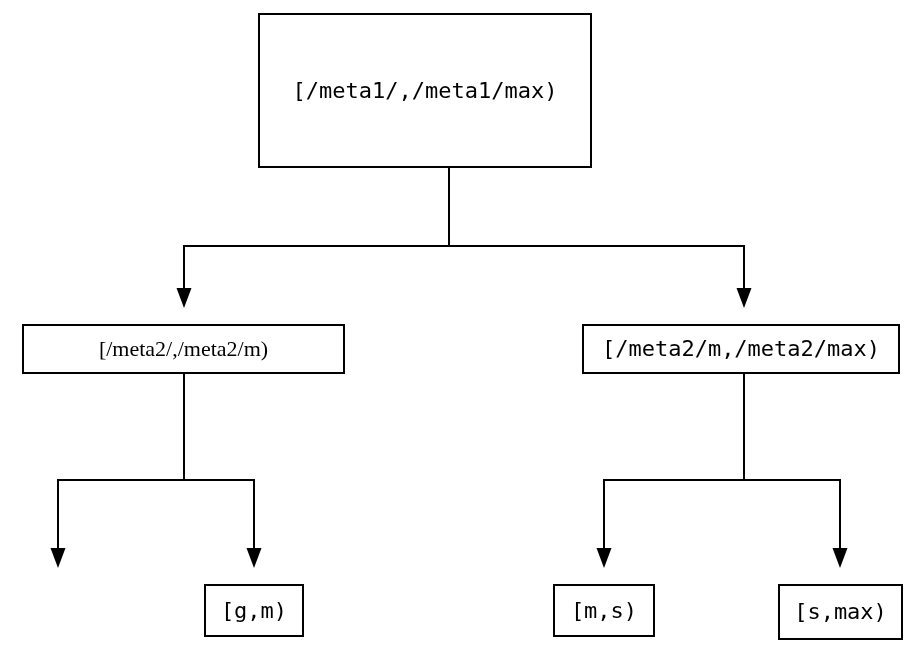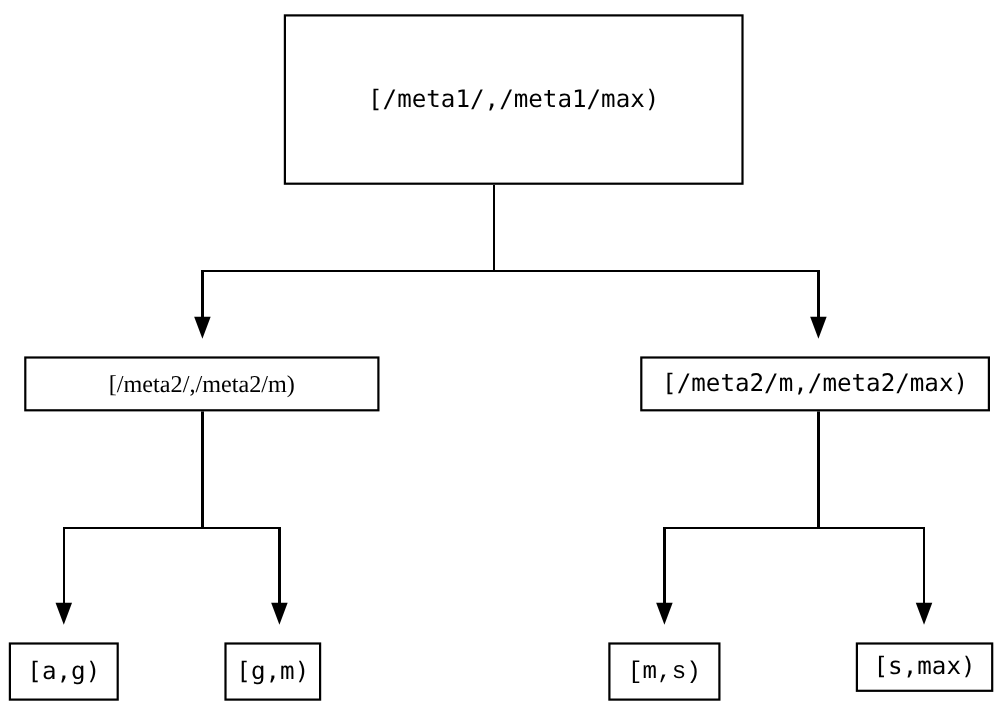--- a/index.html
+++ b/index.html
@@ -38,27 +38,27 @@
     box-sizing: border-box;
     border: 2px solid var(--line, #000000);
     background: var(--bg, #ffffff);
     display: flex;
     align-items: center;
     justify-content: center;
     font-size: 22px;
     white-space: pre;
     line-height: 1;
   }
-  .node-root   { left: 258px; top: 13px;  width: 418px; height: 155px; }
+  .node-root   { left: 258px; top: 13px;  width: 334px; height: 155px; }
   .node-l2a    { left: 22px;  top: 324px; width: 323px; height: 50px; font-family: Liberation Serif, serif; }
   .node-l2b    { left: 582px; top: 324px; width: 318px; height: 50px; }
   .node-leaf1  { left: 8px;   top: 584px; width: 100px; height: 53px; }
-  .node-leaf2  { left: 204px; top: 584px; width: 88px; height: 53px; }
-  .node-leaf3  { left: 553px; top: 584px; width: 102px; height: 53px; font-family: Liberation Mono, monospace; }
-  .node-leaf4  { left: 778px; top: 584px; width: 125px; height: 45px; }
+  .node-leaf2  { left: 204px; top: 584px; width: 100px; height: 53px; }
+  .node-leaf3  { left: 553px; top: 584px; width: 102px; height: 53px; }
+  .node-leaf4  { left: 778px; top: 584px; width: 125px; height: 56px; }
 </style>
 </head>
 <body>
 
 <div class="canvas">
 
   <svg class="connectors" viewBox="0 0 912 652" xmlns="http://www.w3.org/2000/svg" aria-hidden="true">
 
     <line x1="449" y1="168" x2="449" y2="246"></line>
     <line x1="183" y1="246" x2="745" y2="246"></line>
@@ -81,21 +81,20 @@
     <line x1="840" y1="479" x2="840" y2="549"></line>
     <polygon points="832.5,548 847.5,548 840,568"></polygon>
   </svg>
 
   <div class="node node-root">[/meta1/,/meta1/max)</div>
 
   <div class="node node-l2a">[/meta2/,/meta2/m)</div>
 
   <div class="node node-l2b">[/meta2/m,/meta2/max)</div>
 
-  <div class="node node-leaf1">[a,g)</div>
 
   <div class="node node-leaf2">[g,m)</div>
 
   <div class="node node-leaf3">[m,s)</div>
 
   <div class="node node-leaf4">[s,max)</div>
 
 </div>
 
 </body></html>

